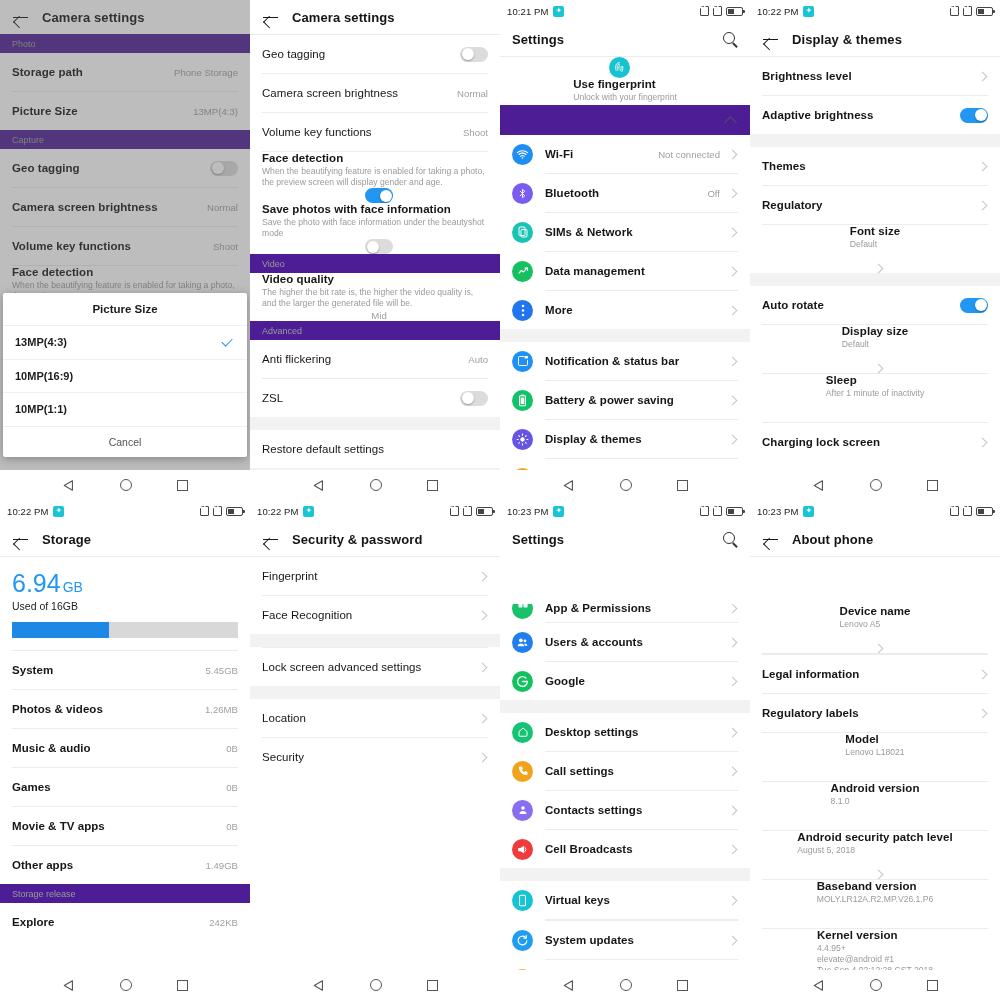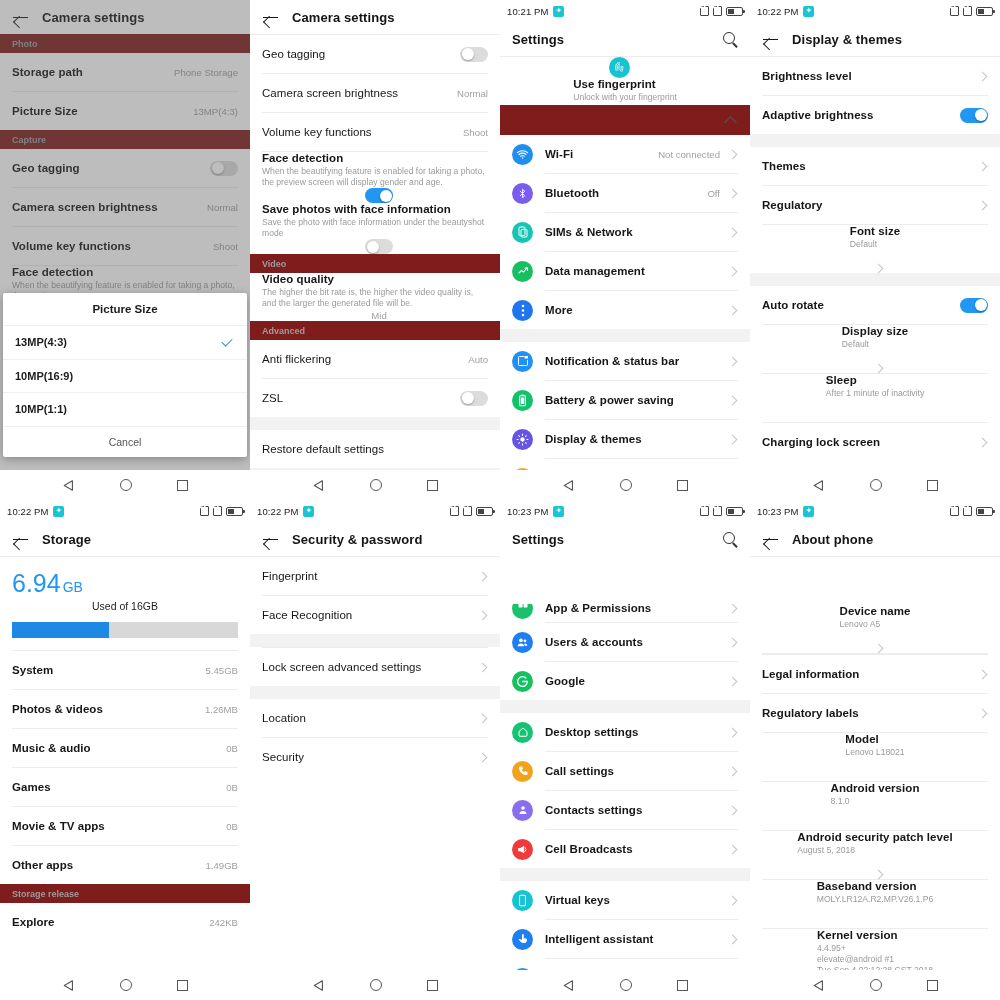--- a/index.html
+++ b/index.html
@@ -85,22 +85,22 @@
   }
   .search-ico::after {
     content: ""; position: absolute; left: 10.5px; top: 11px;
     width: 5.5px; height: 1.5px; background: #333; transform: rotate(45deg);
     transform-origin: 0 50%;
   }
 
   
   .body { position: relative; }
   .grp {
-    background: #7f1d1d; height: 19px; display: flex; align-items: center;
-    padding: 0 12px; font-size: 9px; color: #9b9b9b; font-weight: bold;
+    background: #4c1d95; height: 19px; display: flex; align-items: center;
+    padding: 0 12px; font-size: 9px; color: #9b9b9b;
   }
   .gap { background: #f2f2f2; height: 13px; }
   .row {
     min-height: 38px; display: flex; align-items: center;
     padding: 0 12px; background: #fff; position: relative;
   }
   .row.tall { min-height: 48px; flex-direction: column; }
   .row .txt { flex: 1; min-width: 0; }
   .row .lbl { font-size: 11.5px; color: #161616; font-weight: bold; letter-spacing: .05px; }
   .row .lbl.reg { font-weight: normal; }
@@ -183,21 +183,21 @@
   }
   .dlg-cancel {
     height: 31px; display: flex; align-items: center; justify-content: center;
     border-top: 1px solid #f0f0f0; font-size: 10.5px; color: #555;
   }
 
   
   .stg-head { padding: 14px 12px 0 12px; }
   .stg-num { font-size: 25px; color: #2196f3; font-weight: normal; line-height: 1; }
   .stg-num span.u { font-size: 14px; margin-left: 2px; }
-  .stg-sub { font-size: 10.5px; color: #222; margin-top: 4px; text-align: center; }
+  .stg-sub { font-size: 10.5px; color: #222; margin-top: 4px; }
   .stg-bar {
     margin: 10px 12px 0 12px; height: 16px; background: #d8d8d8; display: flex;
   }
   .stg-bar i { display: block; height: 100%; background: #1e88e5; }
 
   .partial-top { margin-top: -10px; }
   .clip-row { overflow: hidden; margin-top: 48px; }
 </style>
 </head>
 <body>
@@ -903,31 +903,20 @@
           <svg width="9" height="13" viewBox="0 0 14 22">
               <rect x="2" y="2" width="10" height="18" rx="2" fill="none" stroke="#fff" stroke-width="1.8"></rect>
             </svg>
         </span>
         <div class="txt">
             <div class="lbl">Virtual keys</div>
           </div>
         <span class="chev"></span>
       </div>
       <div class="divider" style="margin-left:45px"></div>
-      <div class="row">
-        <span class="rico" style="background:#1f7ef0">
-          <svg width="12" height="12" viewBox="0 0 24 24">
-              <path d="M10 4a1.8 1.8 0 013.6 0v7l3-0.5c2 0 3.4 1.4 3.4 3.5 0 3-2 6-5 6h-3c-2.5 0-4-1.5-5.5-3.5L4 14c-.7-1 .3-2.4 1.5-1.9L10 14z" fill="#fff"></path>
-            </svg>
-        </span>
-        <div class="txt">
-            <div class="lbl">Intelligent assistant</div>
-          </div>
-        <span class="chev"></span>
-      </div>
       <div class="divider" style="margin-left:45px"></div>
       <div class="row">
         <span class="rico" style="background:#1f9df0">
           <svg width="13" height="13" viewBox="0 0 24 24">
               <path d="M20 12a8 8 0 11-2.4-5.7" fill="none" stroke="#fff" stroke-width="2.2" stroke-linecap="round"></path>
               <path d="M19 3v4.5h-4.5" fill="none" stroke="#fff" stroke-width="2.2" stroke-linecap="round" stroke-linejoin="round"></path>
             </svg>
         </span>
         <div class="txt">
             <div class="lbl">System updates</div>

